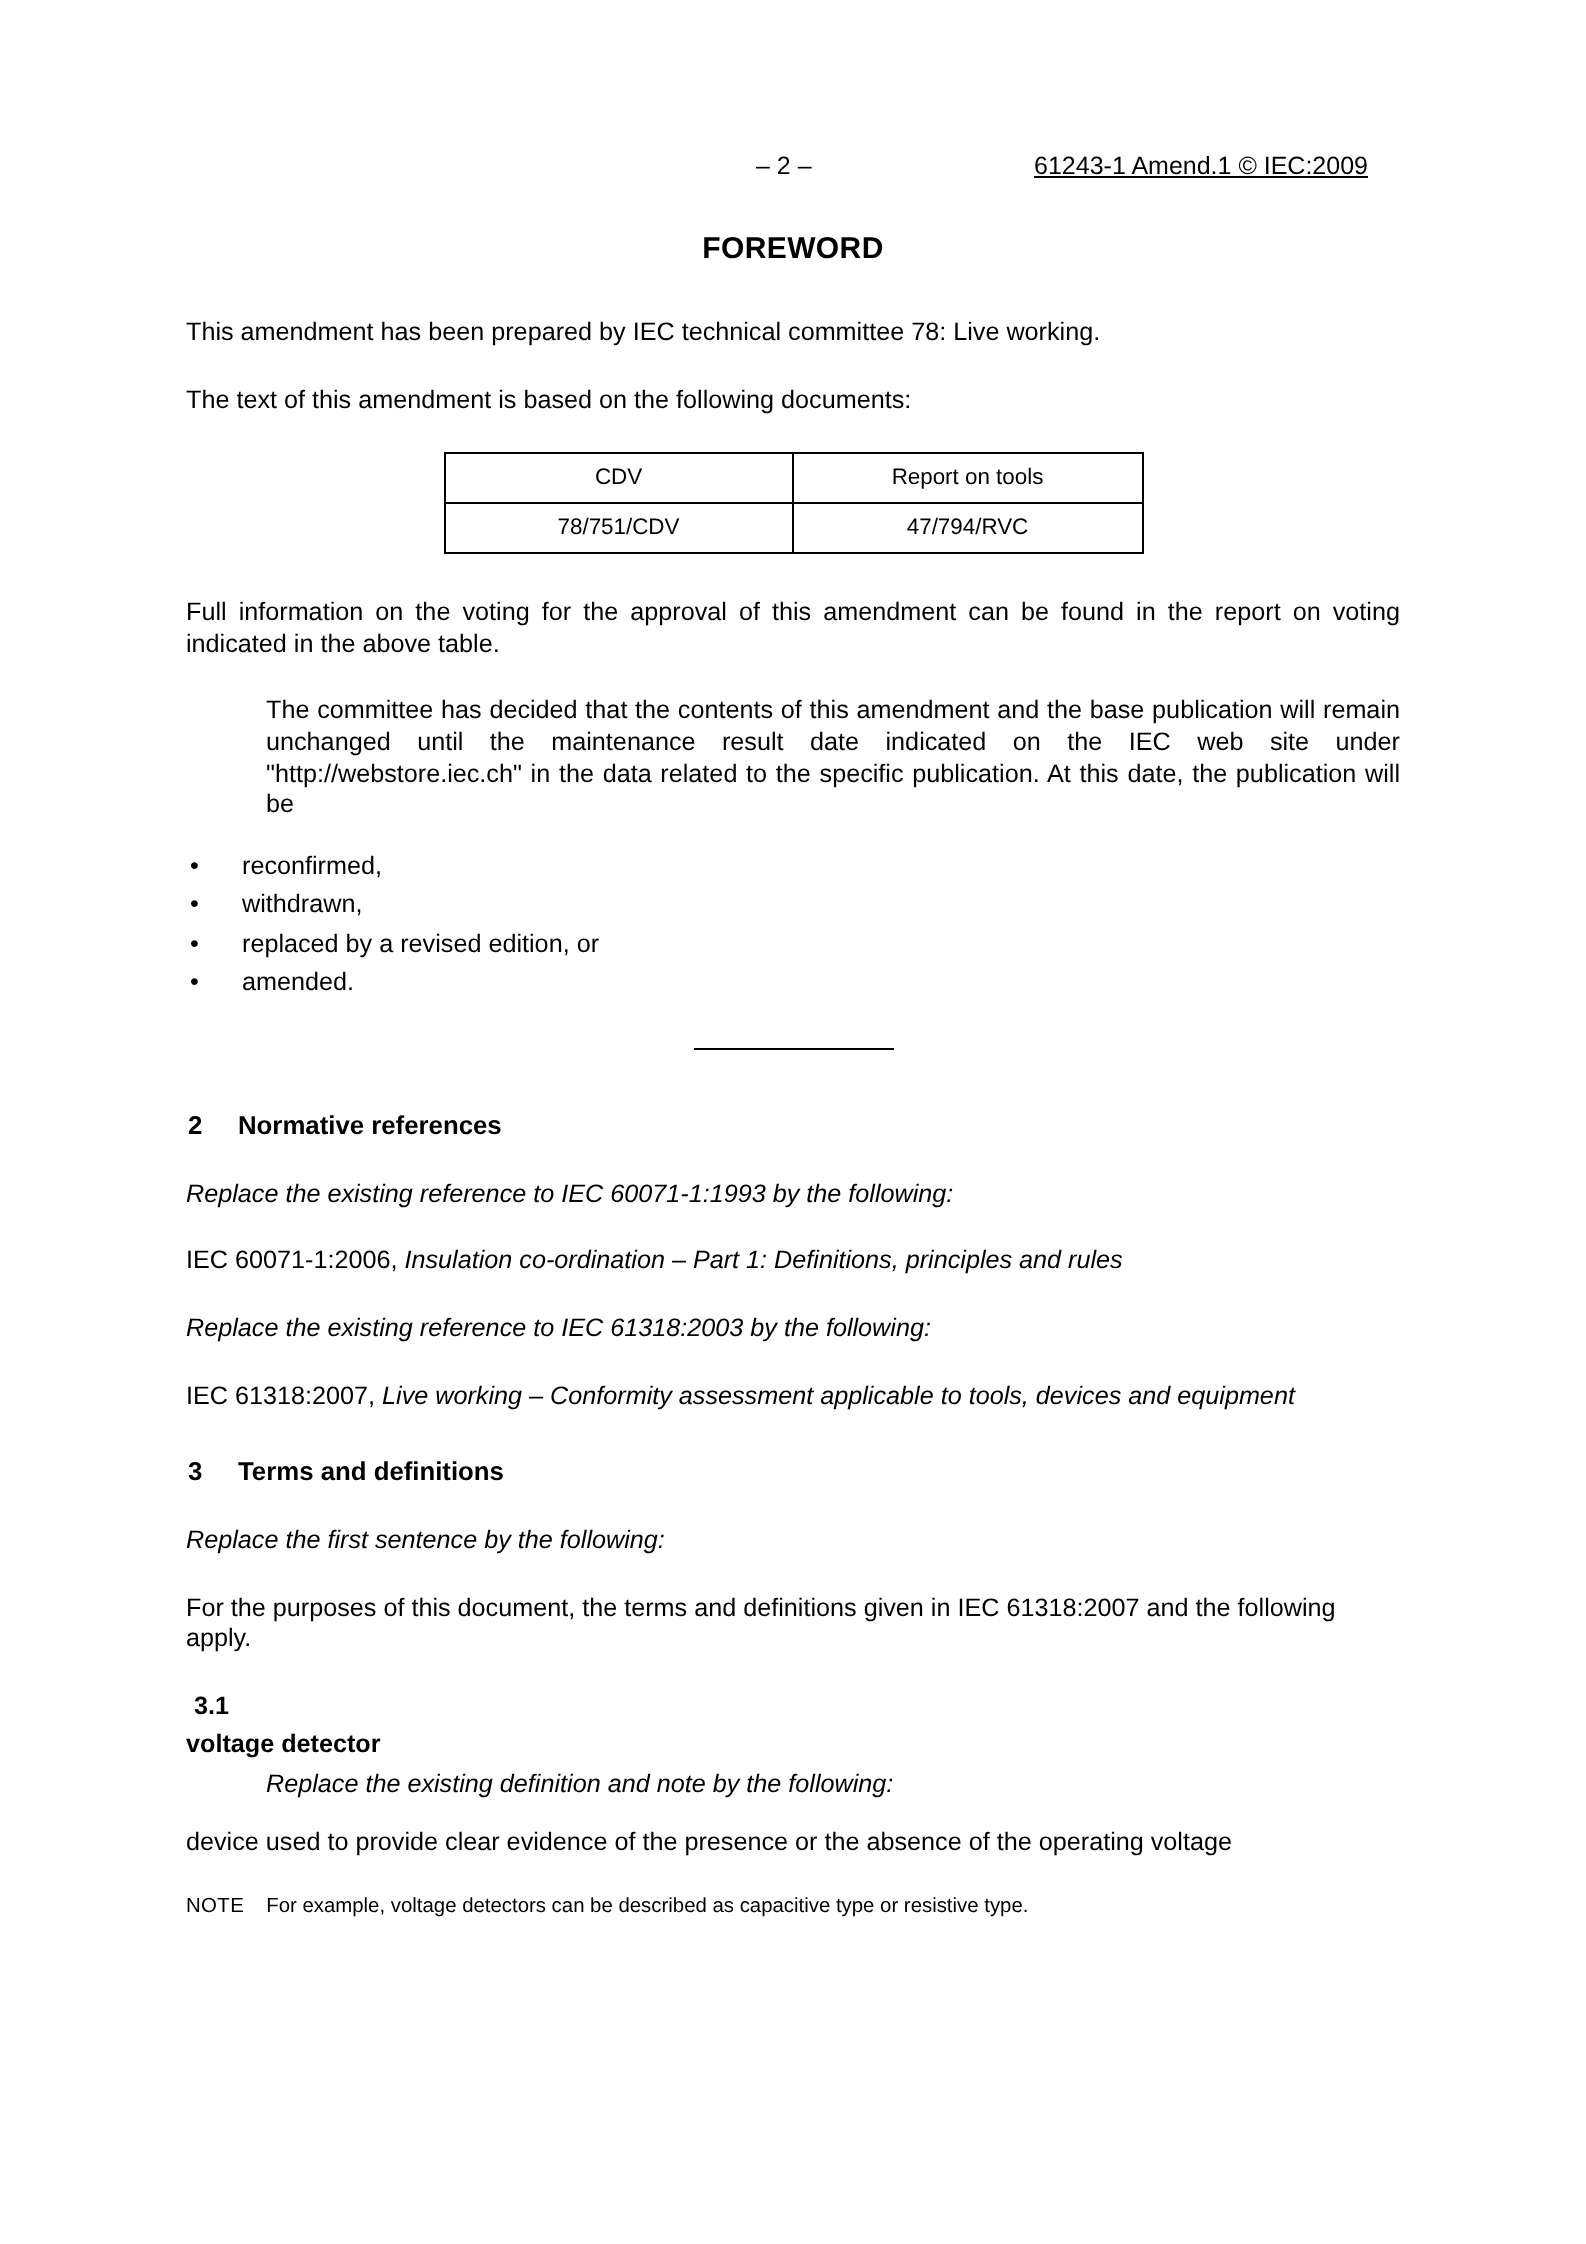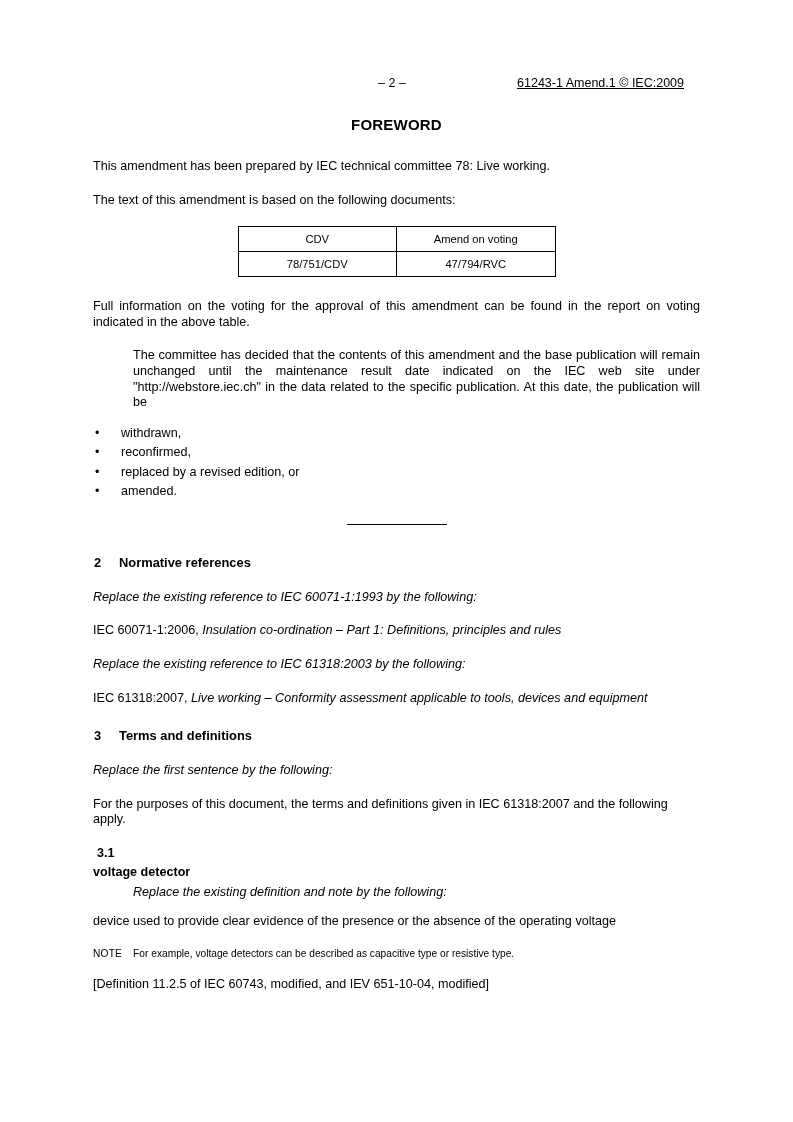--- a/index.html
+++ b/index.html
@@ -79,21 +79,21 @@
   }
 
   
   .table-wrap {
     margin: 0 0 22px 0;
     display: flex;
     justify-content: center;
   }
   table.docs {
     border-collapse: collapse;
-    width: 318px;
+    width: 350px;
     table-layout: fixed;
   }
   table.docs th,
   table.docs td {
     border: 1px solid #000000;
     font-size: 11.2px;
     line-height: 14px;
     font-weight: normal;
     text-align: center;
     padding: 4px 2px 4px 2px;
@@ -192,39 +192,39 @@
 
     <p class="body">This amendment has been prepared by IEC technical committee 78: Live working.</p>
 
     <p class="body">The text of this amendment is based on the following documents:</p>
 
     <div class="table-wrap">
       <table class="docs">
         <thead>
           <tr>
             <th>CDV</th>
-            <th>Amend on voting</th>
+            <th>Report on tools</th>
           </tr>
         </thead>
         <tbody>
           <tr>
             <td>78/751/CDV</td>
             <td>47/794/RVC</td>
           </tr>
         </tbody>
       </table>
     </div>
 
     <p class="body justify">Full information on the voting for the approval of this amendment can be found in the report on voting indicated in the above table.</p>
 
     <p class="body justify tight">The committee has decided that the contents of this amendment and the base publication will remain unchanged until the maintenance result date indicated on the IEC web site under "http://webstore.iec.ch" in the data related to the specific publication. At this date, the publication will be</p>
 
     <ul class="bullets">
+      <li>reconfirmed,</li>
       <li>withdrawn,</li>
-      <li>reconfirmed,</li>
       <li>replaced by a revised edition, or</li>
       <li>amended.</li>
     </ul>
 
     <div class="sep-wrap">
       <div class="sep-rule"></div>
     </div>
 
     <h2 class="clause">
       <span class="num">2</span>
@@ -250,16 +250,15 @@
 
     <p class="term-num">3.1</p>
     <p class="term-name">voltage detector</p>
 
     <p class="body italic tight">Replace the existing definition and note by the following:</p>
 
     <p class="body">device used to provide clear evidence of the presence or the absence of the operating voltage</p>
 
     <p class="note"><span class="note-label">NOTE</span><span class="note-gap"></span><span>For example, voltage detectors can be described as capacitive type or resistive type.</span></p>
 
-    <p class="body">[Definition 11.2.5 of IEC 60743, modified, and IEV 651-10-04, modified]</p>
 
   </div>
 </div>
 
 </body></html>

